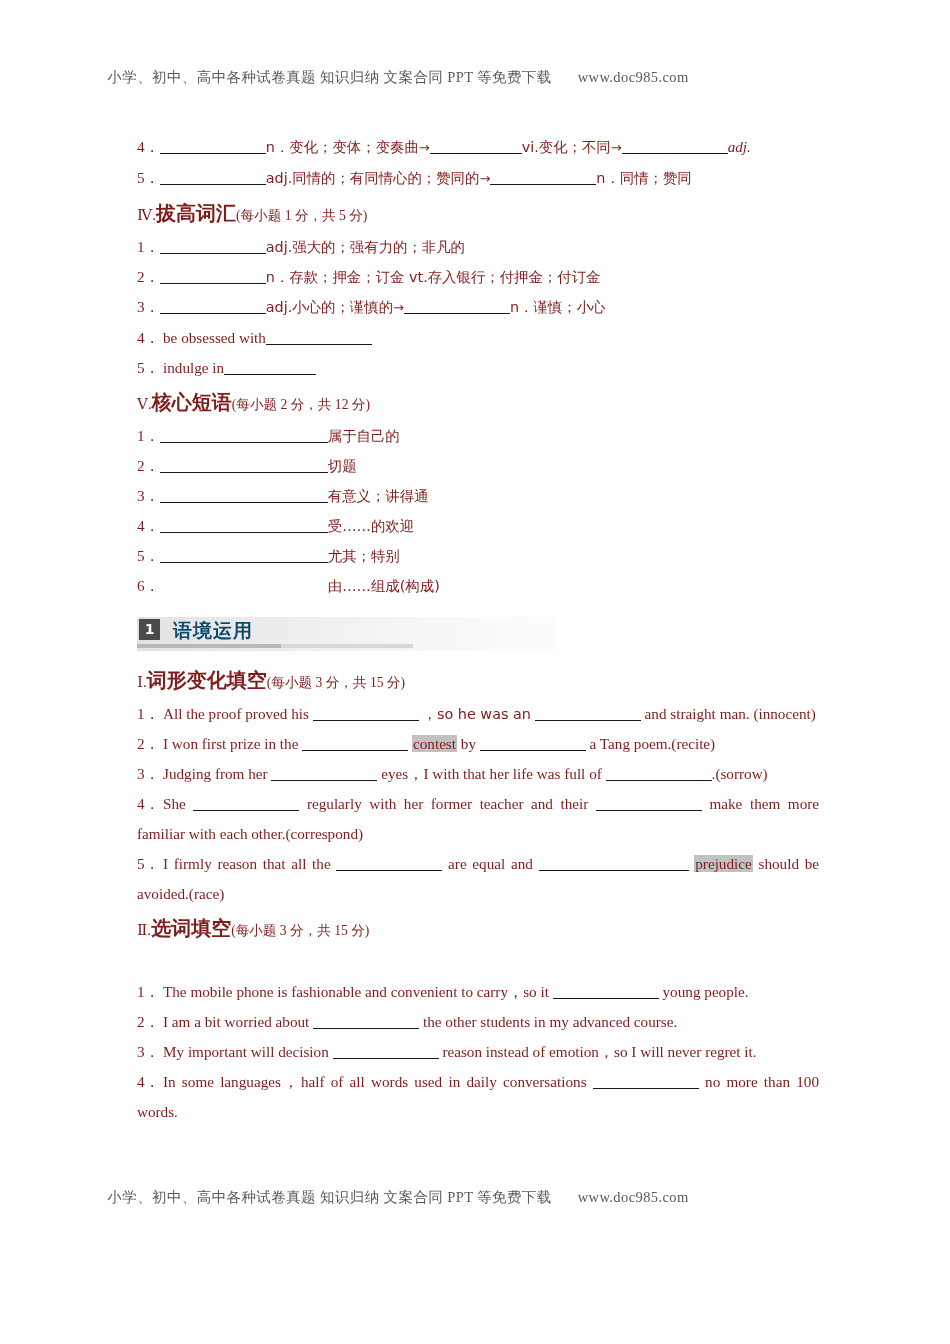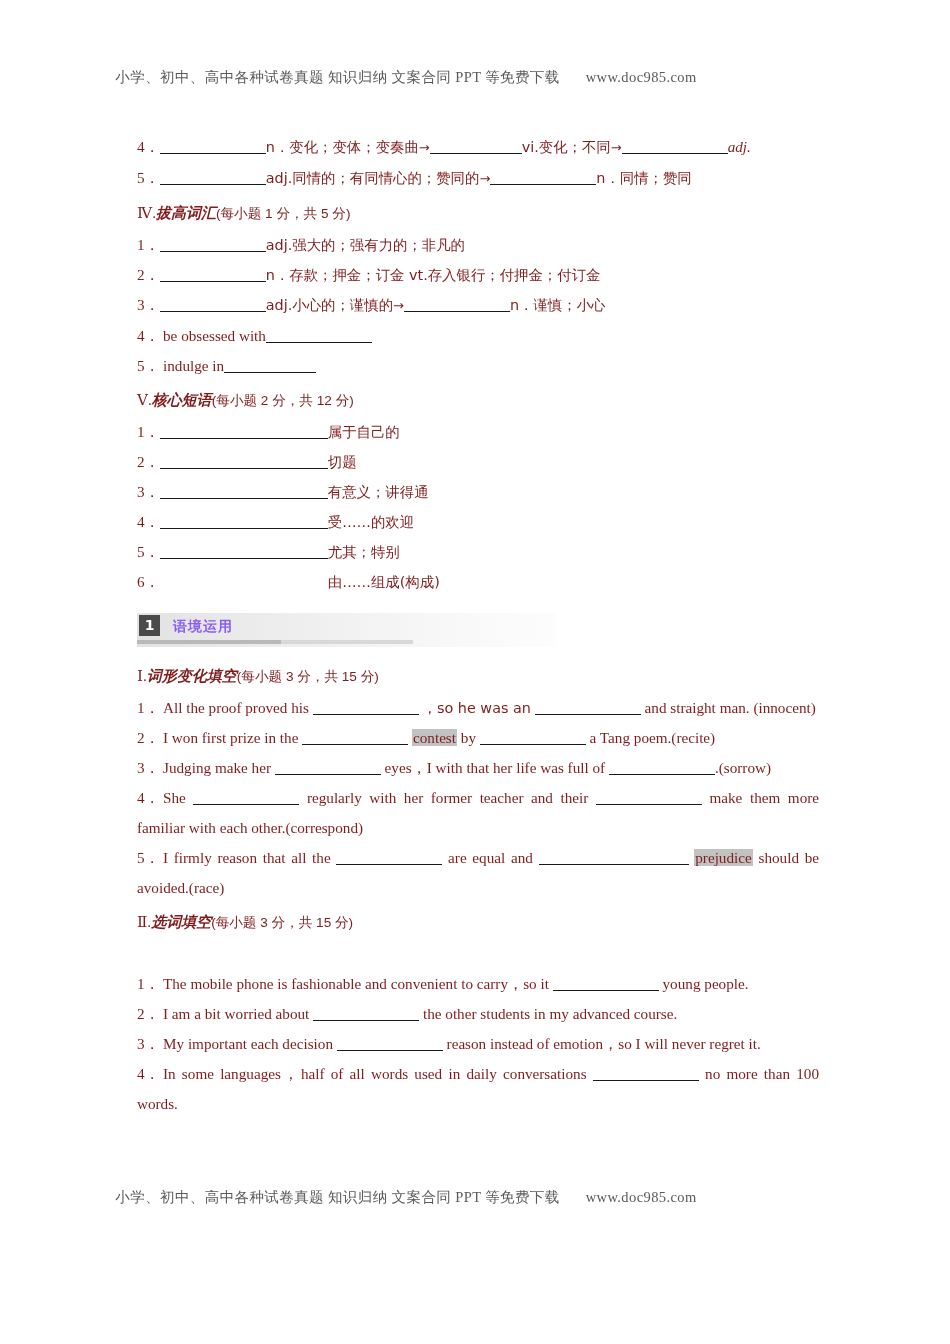--- a/index.html
+++ b/index.html
@@ -16,21 +16,21 @@
     overflow: hidden;
   }
   .page {
     position: absolute;
     left: 0; top: 0;
     width: 950px;
     height: 1344px;
   }
   .wm {
     position: absolute;
-    left: 8px;
+    left: 0;
     width: 796px;
     text-align: center;
     font-size: 14.5px;
     color: #5a5a5a;
     letter-spacing: 0.4px;
     font-family: "Liberation Serif", "DejaVu Serif", serif;
   }
   .wm-top { top: 68px; }
   .wm-bottom { top: 1188px; }
   .wm .url { font-family: "Liberation Serif", "DejaVu Serif", serif; }
@@ -106,25 +106,25 @@
     font-family: "DejaVu Sans", "Liberation Sans", sans-serif;
     font-size: 14px;
     font-weight: bold;
     text-align: center;
     line-height: 21px;
   }
   .banner-title {
     position: absolute;
     left: 36px; top: 2px;
     font-family: "DejaVu Sans", "Liberation Sans", sans-serif;
-    font-size: 14px;
+    font-size: 19px;
     font-weight: bold;
     letter-spacing: 1px;
     line-height: 26px;
-    color: #8b5cf6;
+    color: #0c4a6e;
   }
   .banner-rule {
     position: absolute;
     left: 0; top: 29px;
     width: 144px;
     height: 4px;
     background: #b9b9b9;
   }
   .banner-rule2 {
     position: absolute;
@@ -138,25 +138,24 @@
     font-size: 15.2px;
     line-height: 32px;
     margin-top: 3px;
   }
   .hdr .roman {
     font-family: "Liberation Serif", "DejaVu Serif", serif;
   }
   .hdr .hdr-name {
     font-family: "DejaVu Sans", "Liberation Sans", sans-serif;
     font-weight: bold;
-    font-size: 15px;
-    font-style: italic;
+    font-size: 20px;
   }
   .hdr .hdr-score {
-    font-family: Liberation Sans, sans-serif;
+    font-family: Liberation Serif, serif;
     font-size: 13.6px;
   }
   .spacer-sm { height: 6px; }
   .spacer-md { height: 30px; }
 </style>
 </head>
 <body>
 
 <div class="page">
 
@@ -231,21 +230,21 @@
       <span class="roman">Ⅰ.</span><span class="hdr-name">词形变化填空</span><span class="hdr-score">(每小题 3 分，共 15 分)</span>
     </div>
 
     <div class="line just">
       <span class="num-in">1．</span><span>All the proof proved his</span> <span class="blank b-lg"></span> <span class="cn">，so he was an</span> <span class="blank b-lg"></span> <span>and straight man.</span> <span>(innocent)</span>
     </div>
     <div class="line">
       <span class="num-in">2．</span><span>I won first prize in the</span> <span class="blank b-lg"></span> <span class="hl">contest</span> <span>by</span> <span class="blank b-lg"></span> <span>a Tang poem.(recite)</span>
     </div>
     <div class="line">
-      <span class="num-in">3．</span><span>Judging make her</span> <span class="blank b-lg"></span> <span>eyes，I with that her life was full of</span> <span class="blank b-lg"></span><span>.(sorrow)</span>
+      <span class="num-in">3．</span><span>Judging from her</span> <span class="blank b-lg"></span> <span>eyes，I with that her life was full of</span> <span class="blank b-lg"></span><span>.(sorrow)</span>
     </div>
     <div class="line just">
       <span class="num-in">4．</span><span>She</span> <span class="blank b-lg"></span> <span>regularly with her former teacher and their</span> <span class="blank b-lg"></span> <span>make them more familiar with each other.(correspond)</span>
     </div>
     <div class="line just">
       <span class="num-in">5．</span><span>I firmly reason that all the</span> <span class="blank b-lg"></span> <span>are equal and</span> <span class="blank b-xl"></span> <span class="hl">prejudice</span> <span>should be avoided.(race)</span>
     </div>
 
     <div class="line hdr">
       <span class="roman">Ⅱ.</span><span class="hdr-name">选词填空</span><span class="hdr-score">(每小题 3 分，共 15 分)</span>
@@ -253,21 +252,21 @@
 
     <div class="spacer-md"></div>
 
     <div class="line">
       <span class="num-in">1．</span><span>The mobile phone is fashionable and convenient to carry，so it</span> <span class="blank b-lg"></span> <span>young people.</span>
     </div>
     <div class="line">
       <span class="num-in">2．</span><span>I am a bit worried about</span> <span class="blank b-lg"></span> <span>the other students in my advanced course.</span>
     </div>
     <div class="line">
-      <span class="num-in">3．</span><span>My important each decision</span> <span class="blank b-lg"></span> <span>reason instead of emotion，so I will never regret it.</span>
+      <span class="num-in">3．</span><span>My important will decision</span> <span class="blank b-lg"></span> <span>reason instead of emotion，so I will never regret it.</span>
     </div>
     <div class="line just">
       <span class="num-in">4．</span><span>In some languages，half of all words used in daily conversations</span> <span class="blank b-lg"></span> <span>no more than 100 words.</span>
     </div>
 
   </div>
 
   <div class="wm wm-bottom">
     <span>小学、初中、高中各种试卷真题 知识归纳 文案合同 PPT 等免费下载</span><span class="gap"></span><span class="url">www.doc985.com</span>
   </div>

